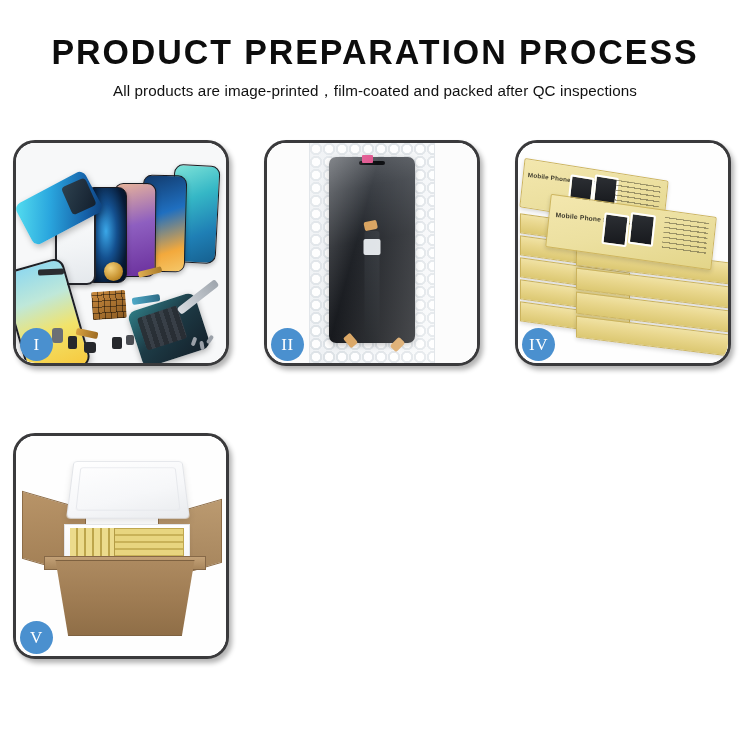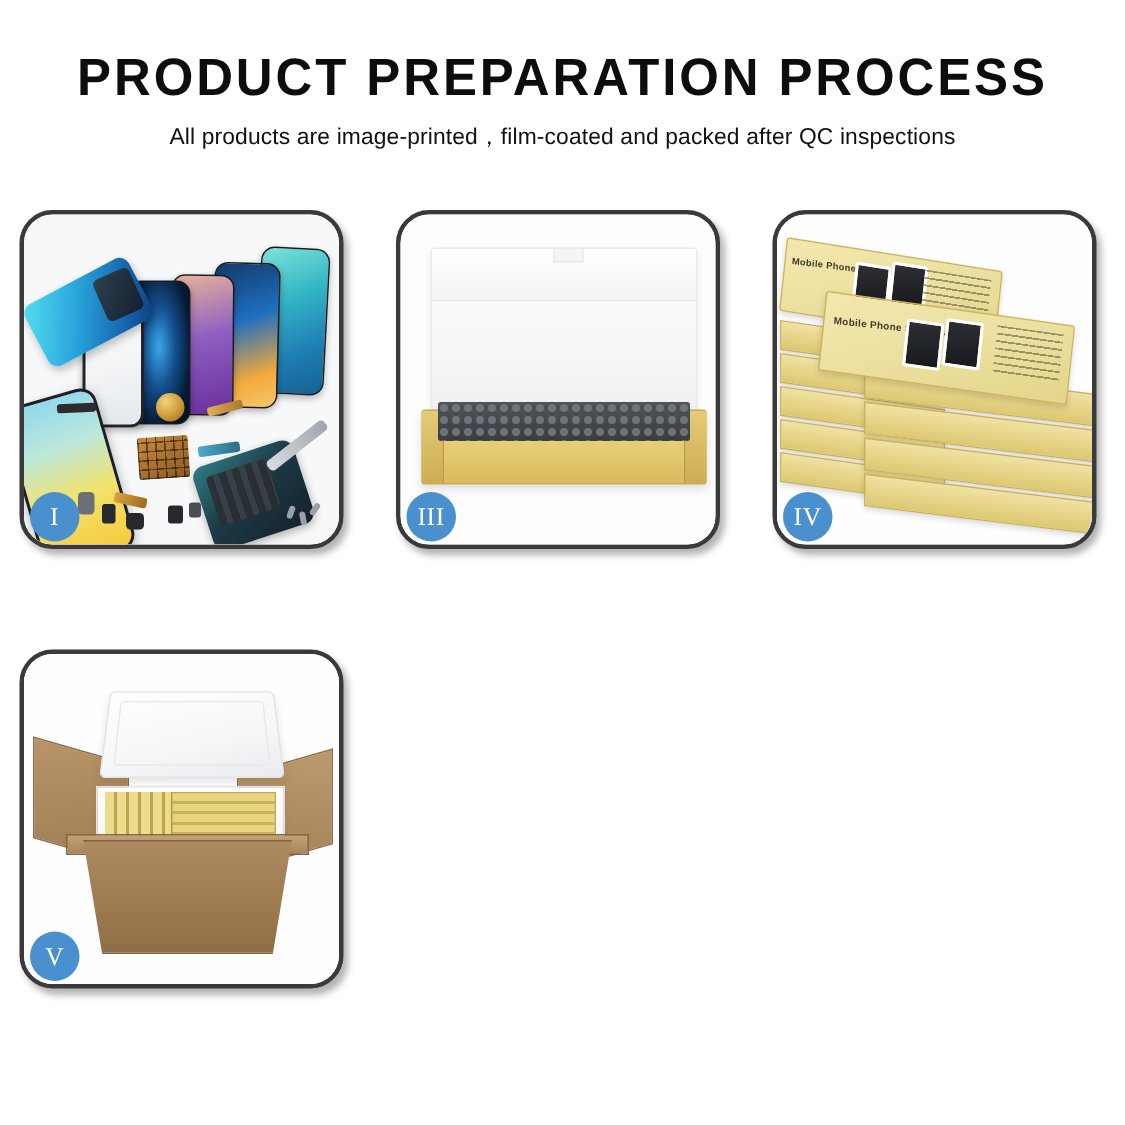--- a/index.html
+++ b/index.html
@@ -467,33 +467,37 @@
       <div class="screws">
           <i></i>
           <i></i>
           <i></i>
         </div>
       <div class="tweezer"></div>
     </div>
     <div class="badge">I</div>
   </div>
 
-
   <div class="panel">
     <div class="panel-inner">
-      <div class="p3-bg"></div>
-      <div class="foam-lid"></div>
-      <div class="tray">
-        <div class="tray-flap-l"></div>
-        <div class="tray-flap-r"></div>
-        <div class="tray-inner"></div>
+      <div class="p2-bg"></div>
+      <div class="bubble-bag">
+        <div class="lcd-in"></div>
+        <div class="lcd-flex"></div>
+        <div class="lcd-chip"></div>
+        <div class="tape-pink"></div>
+        <div class="tape-o tape1"></div>
+        <div class="tape-o tape2"></div>
+        <div class="tape-o tape3"></div>
+        <div class="bubble-sheen"></div>
       </div>
     </div>
-    <div class="badge">III</div>
+    <div class="badge">II</div>
   </div>
+
 
   <div class="panel">
     <div class="panel-inner">
       <div class="p4-bg"></div>
       <div class="box-stack">
         <div class="ybox bl1"></div>
         <div class="ybox bl2"></div>
         <div class="ybox bl3"></div>
         <div class="ybox bl4"></div>
         <div class="ybox bl5"></div>

